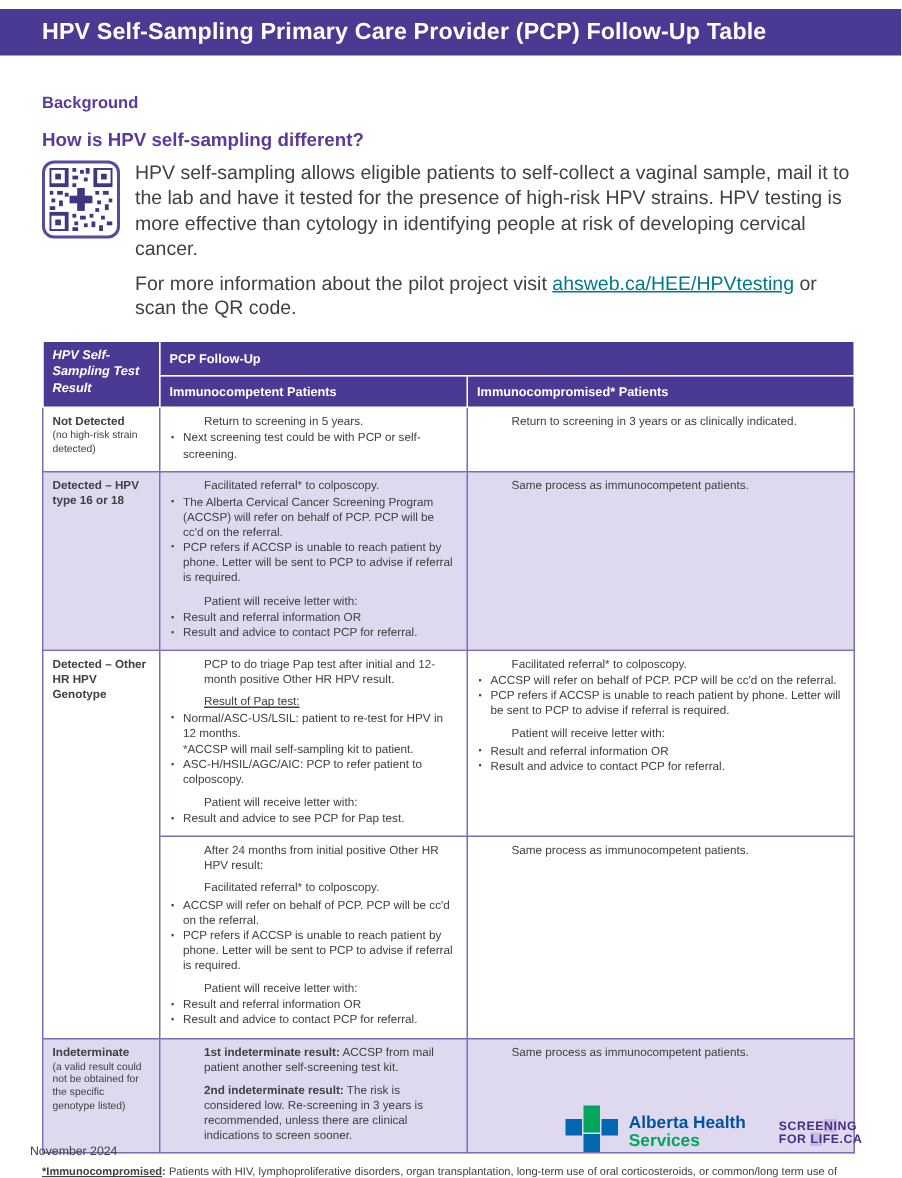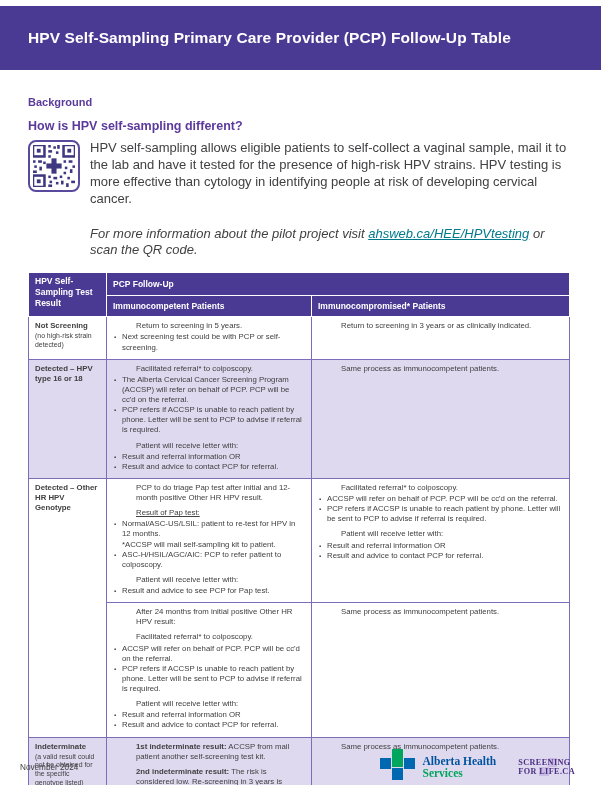--- a/index.html
+++ b/index.html
@@ -4,39 +4,39 @@
 <style>
   :root{
     --purple:#4a3a94; --heading:#5b3a9b; --lavender:#ded9ee; --tborder:#7d6db8;
     --text:#414042; --teal:#00798c; --bluelink:#4a7ebc; --ahsblue:#00539f;
     --ahsgreen:#00a65d; --sflpurple:#4b2e83; --sflhl:#c9bbe4;
   }
   *{box-sizing:border-box;margin:0;padding:0;}
   html,body{background:#ffffff;}
   .page{width:601px;height:785px;position:relative;background:#fff;overflow:hidden;
         font-family:"Liberation Sans",sans-serif;color:var(--text);}
-  .banner{margin-top:6px;height:64px;background:var(--purple);display:flex;align-items:center;padding-left:28px;}
+  .banner{margin-top:6px;height:31px;background:var(--purple);display:flex;align-items:center;padding-left:28px;}
   .banner h1{color:#fff;font-size:15.5px;font-weight:bold;letter-spacing:0.1px;}
   .content{padding:26px 30px 0 28px;}
   h2.h-purple{color:var(--heading);font-size:11px;font-weight:bold;}
   h2.h-lg{font-size:12.5px;margin-top:11px;}
   p.body{font-size:8.4px;line-height:1.3;margin-top:5px;width:515px;}
   .qr-row{display:flex;margin-top:7px;align-items:flex-start;}
   .qr-box{width:52px;height:52px;border:2px solid #5a4a9e;border-radius:8px;padding:3px;flex:0 0 auto;}
   .qr-box svg{width:100%;height:100%;display:block;}
   .qr-text{margin-left:10px;width:480px;}
   .qr-text p{font-size:13px;line-height:1.3;}
-  .qr-text p.more{margin-top:18px;font-style:italic;}
+  .qr-text p.more{margin-top:6px;}
   a.teal{color:var(--teal);text-decoration:underline;cursor:pointer;}
   a.blue{color:var(--bluelink);text-decoration:underline;cursor:pointer;}
 
   table.followup{width:541px;border-collapse:collapse;table-layout:fixed;margin-top:13px;border:1px solid var(--tborder);}
   table.followup th{background:var(--purple);color:#fff;font-size:8.5px;font-weight:bold;
      border:1.5px solid #fff;padding:3px 6px;text-align:left;}
-  th.corner{vertical-align:top;padding-top:4px;line-height:1.25;}
+  th.corner{vertical-align:top;padding-top:4px;line-height:1.25;font-style:italic;}
   th.span{text-align:center;height:23px;}
   th.sub{height:21px;vertical-align:middle;}
   table.followup td{border:1px solid var(--tborder);vertical-align:top;padding:4px 7px 6px 6px;
      font-size:7.8px;line-height:1.3;color:var(--text);background:#fff;}
   tr.alt td{background:var(--lavender);}
   td .lbl{font-weight:bold;}
   td .sublbl{font-size:6.9px;line-height:1.25;margin-top:1px;}
   td p{margin:0;padding-left:23px;}
   td p.sp{margin-top:5px;}
   td .und{text-decoration:underline;}
@@ -44,21 +44,21 @@
   td li{position:relative;padding-left:9px;}
   td li::before{content:"▪";position:absolute;left:1px;top:0;font-size:6px;line-height:1.7;}
   td li .cont{display:block;}
 
   .footnotes{width:541px;margin-top:7px;font-size:7.4px;line-height:1.34;}
   .footnotes p + p{margin-top:6px;}
   .fn-label{font-weight:bold;text-decoration:underline;}
   .fn-colon{font-weight:bold;}
 
   .date{position:absolute;left:20px;bottom:13px;font-size:8.2px;color:var(--text);}
-  .logos{position:absolute;right:26px;bottom:0;display:flex;align-items:center;font-family:Liberation Serif, serif;}
+  .logos{position:absolute;right:26px;bottom:12px;display:flex;align-items:center;}
   .ahs{display:flex;align-items:center;}
   .ahs-mark{width:35px;height:36px;position:relative;flex:0 0 auto;}
   .ahs-mark .seg{position:absolute;}
   .ahs-mark .g{left:12px;top:0;width:11px;height:18px;background:var(--ahsgreen);}
   .ahs-mark .l{left:0;top:9px;width:11px;height:11px;background:#0067b1;}
   .ahs-mark .r{left:24px;top:9px;width:11px;height:11px;background:#0067b1;}
   .ahs-mark .b{left:12px;top:19px;width:11px;height:12px;background:#0067b1;}
   .ahs-word{margin-left:7px;font-size:11.5px;font-weight:bold;line-height:1.05;}
   .ahs-word .n1{color:var(--ahsblue);}
   .ahs-word .n2{color:var(--ahsgreen);}
@@ -140,21 +140,21 @@
           <th class="span" colspan="2">PCP Follow-Up</th>
         </tr>
         <tr>
           <th class="sub">Immunocompetent Patients</th>
           <th class="sub">Immunocompromised* Patients</th>
         </tr>
       </thead>
       <tbody>
         <tr style="height:28px">
           <td>
-            <div class="lbl">Not Screening</div>
+            <div class="lbl">Not Detected</div>
             <div class="sublbl">(no high-risk strain detected)</div>
           </td>
           <td>
             <p>Return to screening in 5 years.</p>
             <ul>
                 <li>Next screening test could be with PCP or self-screening.</li>
               </ul>
           </td>
           <td>
             <p>Return to screening in 3 years or as clinically indicated.</p>

